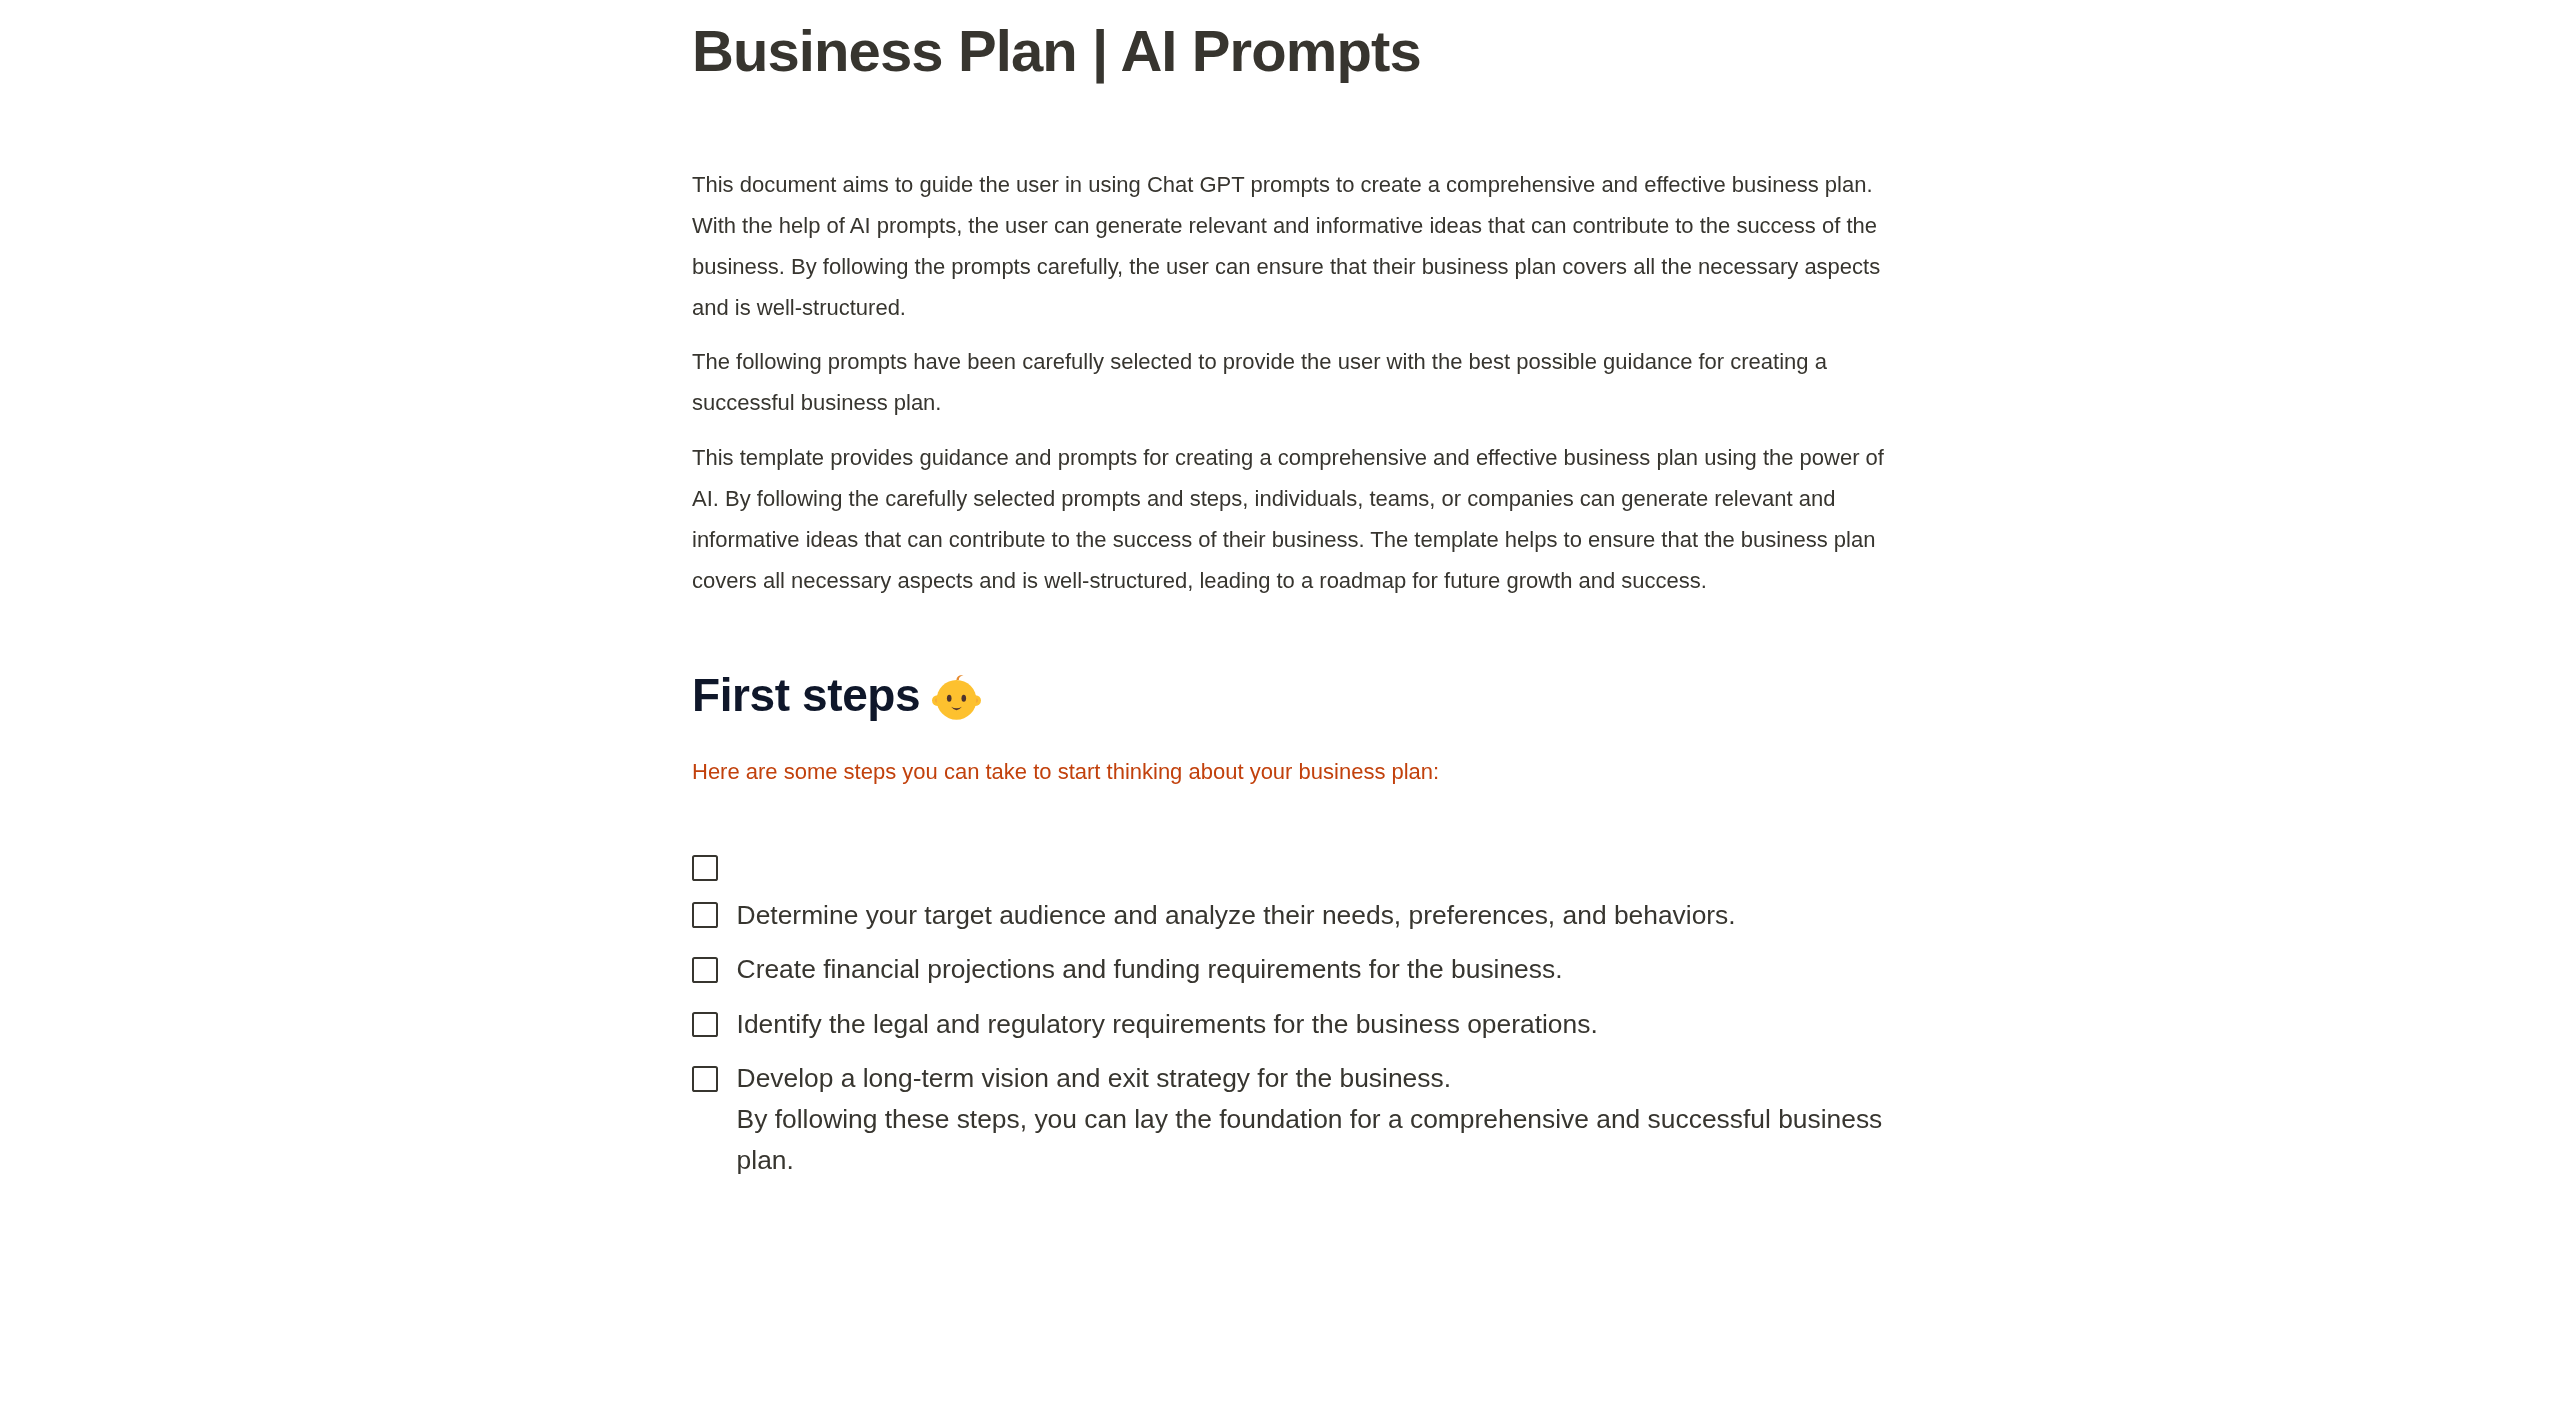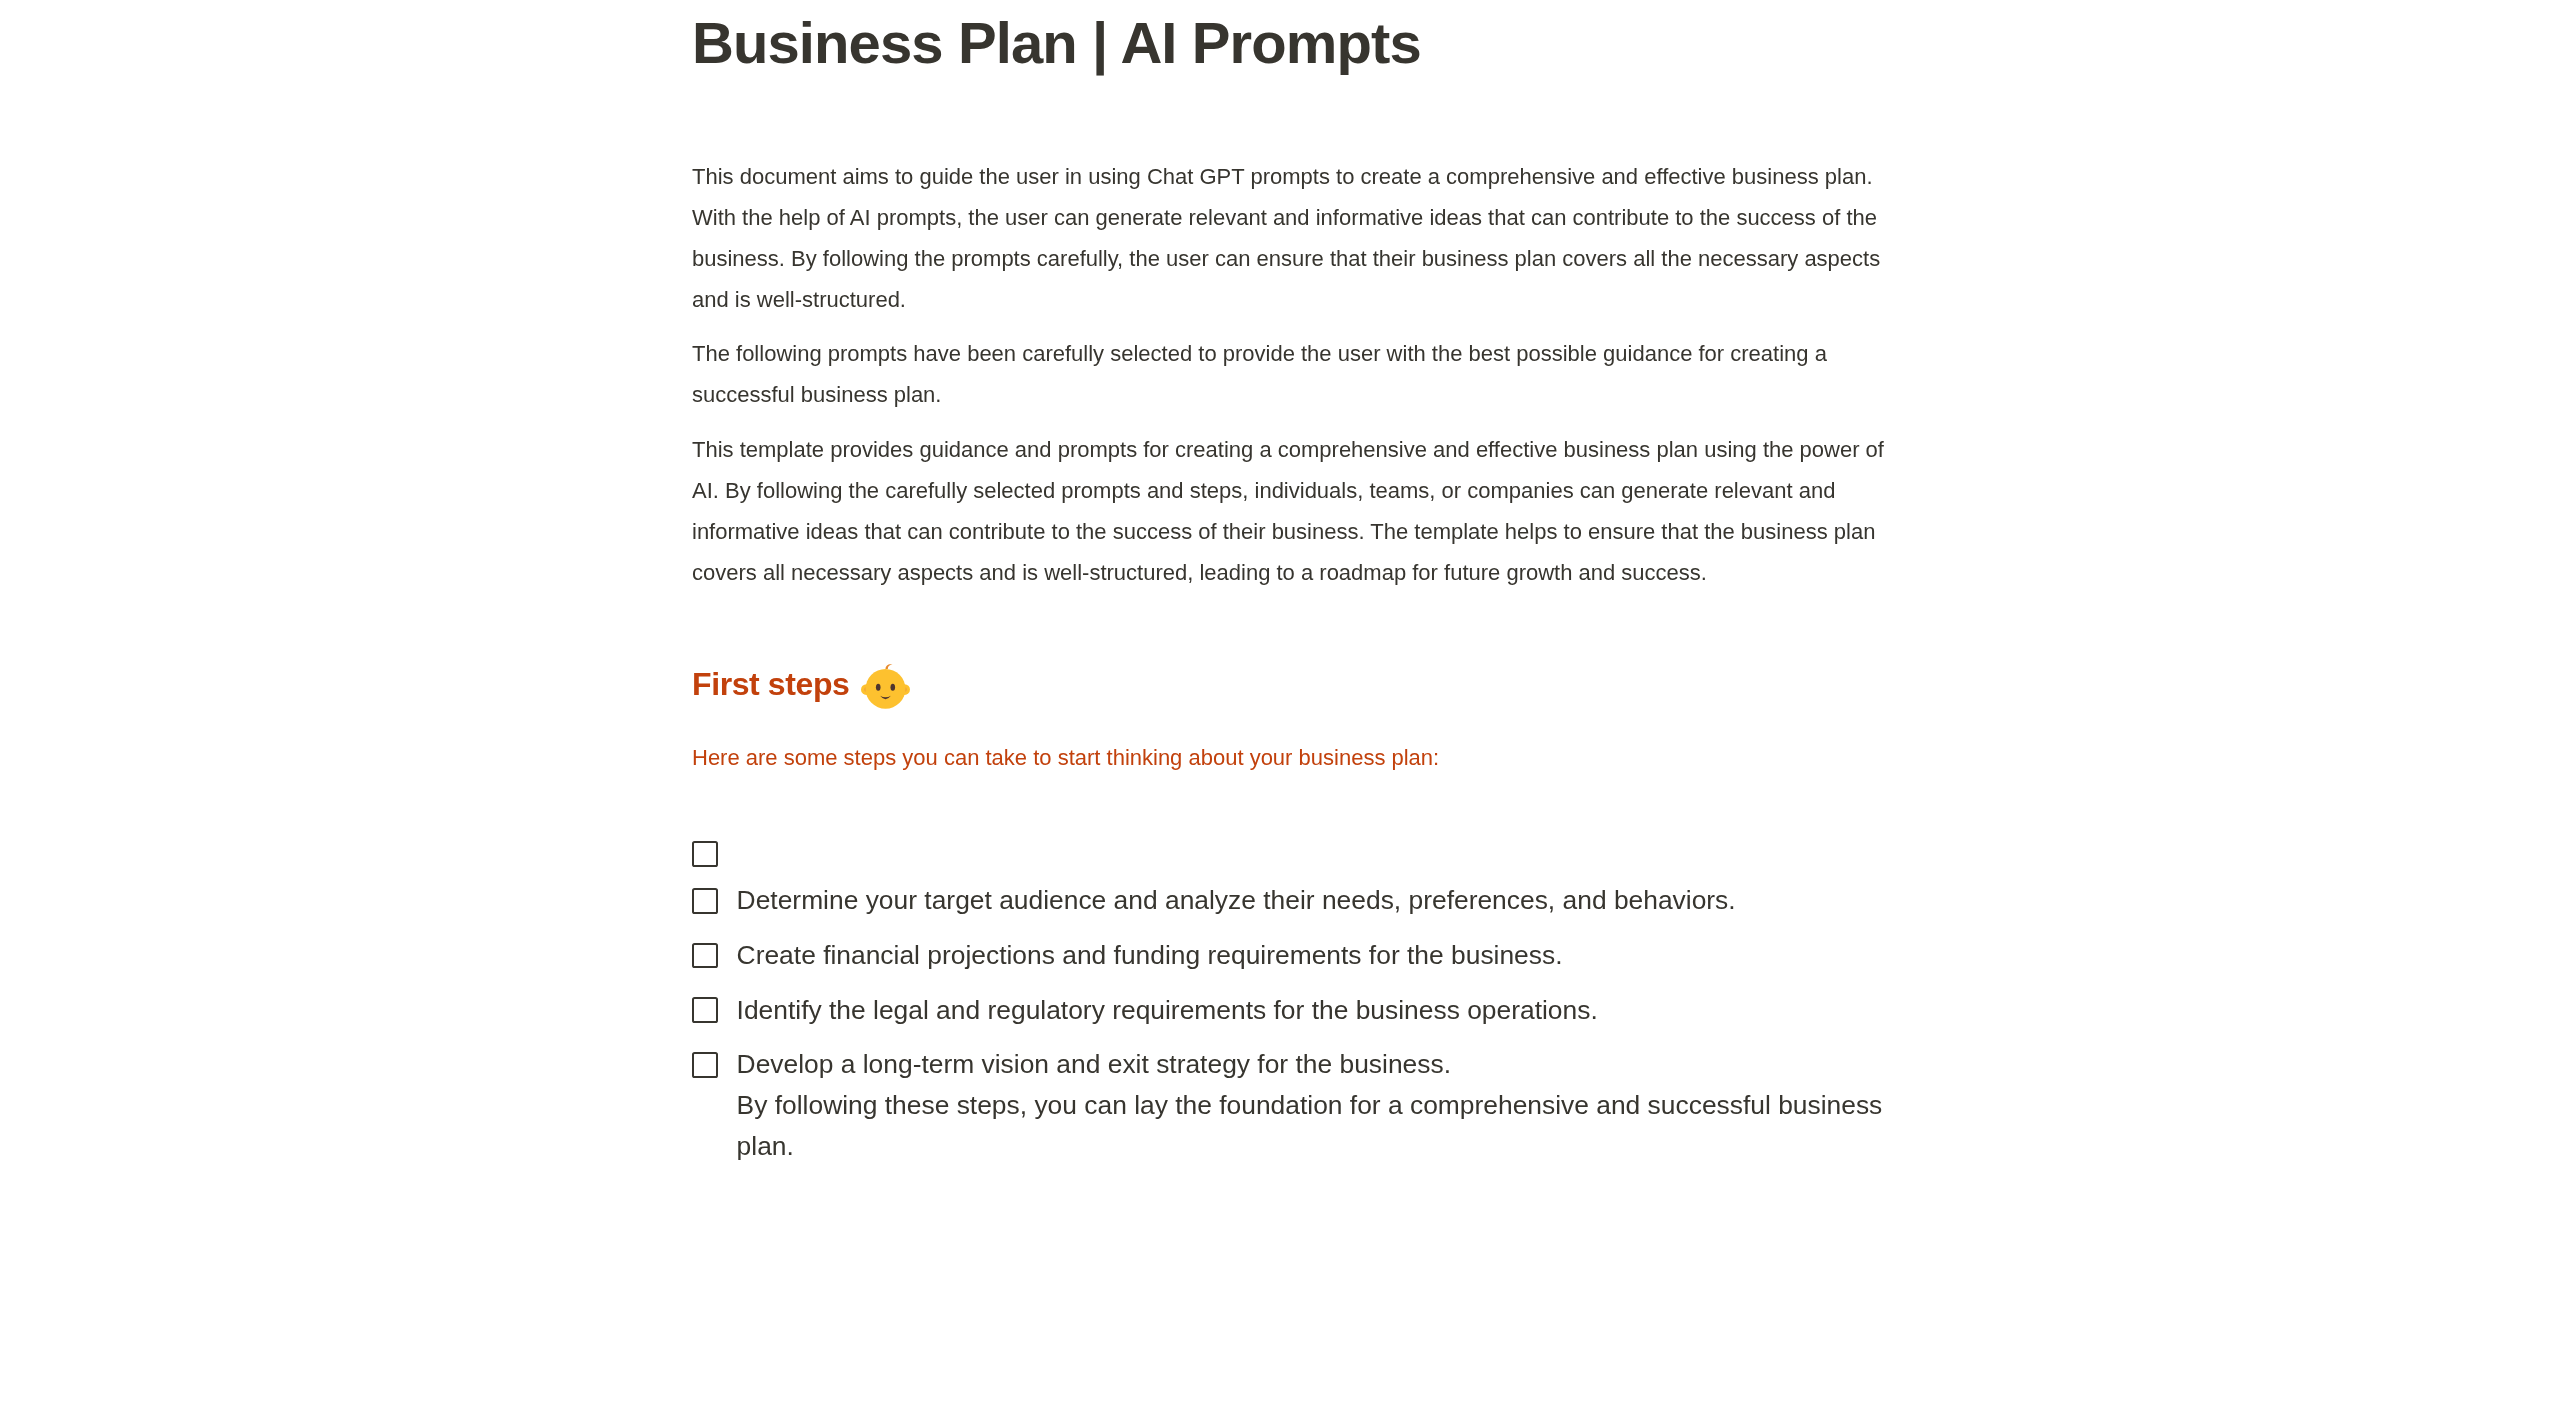--- a/index.html
+++ b/index.html
@@ -5,21 +5,21 @@
   * { margin: 0; padding: 0; box-sizing: border-box; }
   html, body {
     width: 2576px; height: 1402px;
     background: #ffffff;
     overflow: hidden;
     font-family: "Liberation Sans", "DejaVu Sans", sans-serif;
     color: #37352f;
   }
   .page {
     position: absolute;
-    left: 692px; top: 8px;
+    left: 692px; top: 16px;
     width: 1218px;
     padding-top: 0;
   }
   .page-title {
     font-size: 58px;
     font-weight: 700;
     line-height: 1.2;
     letter-spacing: -0.9px;
     color: #37352f;
     margin-bottom: 78px;
@@ -27,25 +27,25 @@
   .para {
     font-size: 22px;
     line-height: 41px;
     margin-top: 13.6px;
     color: #37352f;
   }
   .para:first-of-type { margin-top: 0; }
   .section-heading {
     margin-top: 67px;
     margin-bottom: 28px;
-    font-size: 32px;
+    font-size: 46px;
     font-weight: 700;
     line-height: 1.2;
     letter-spacing: -0.4px;
-    color: #c2410c;
+    color: #0f172a;
     display: flex;
     align-items: center;
     gap: 12px;
   }
   .emoji {
     width: 49px; height: 49px;
     display: inline-block;
     position: relative;
     top: 2.6px;
     flex: 0 0 auto;

